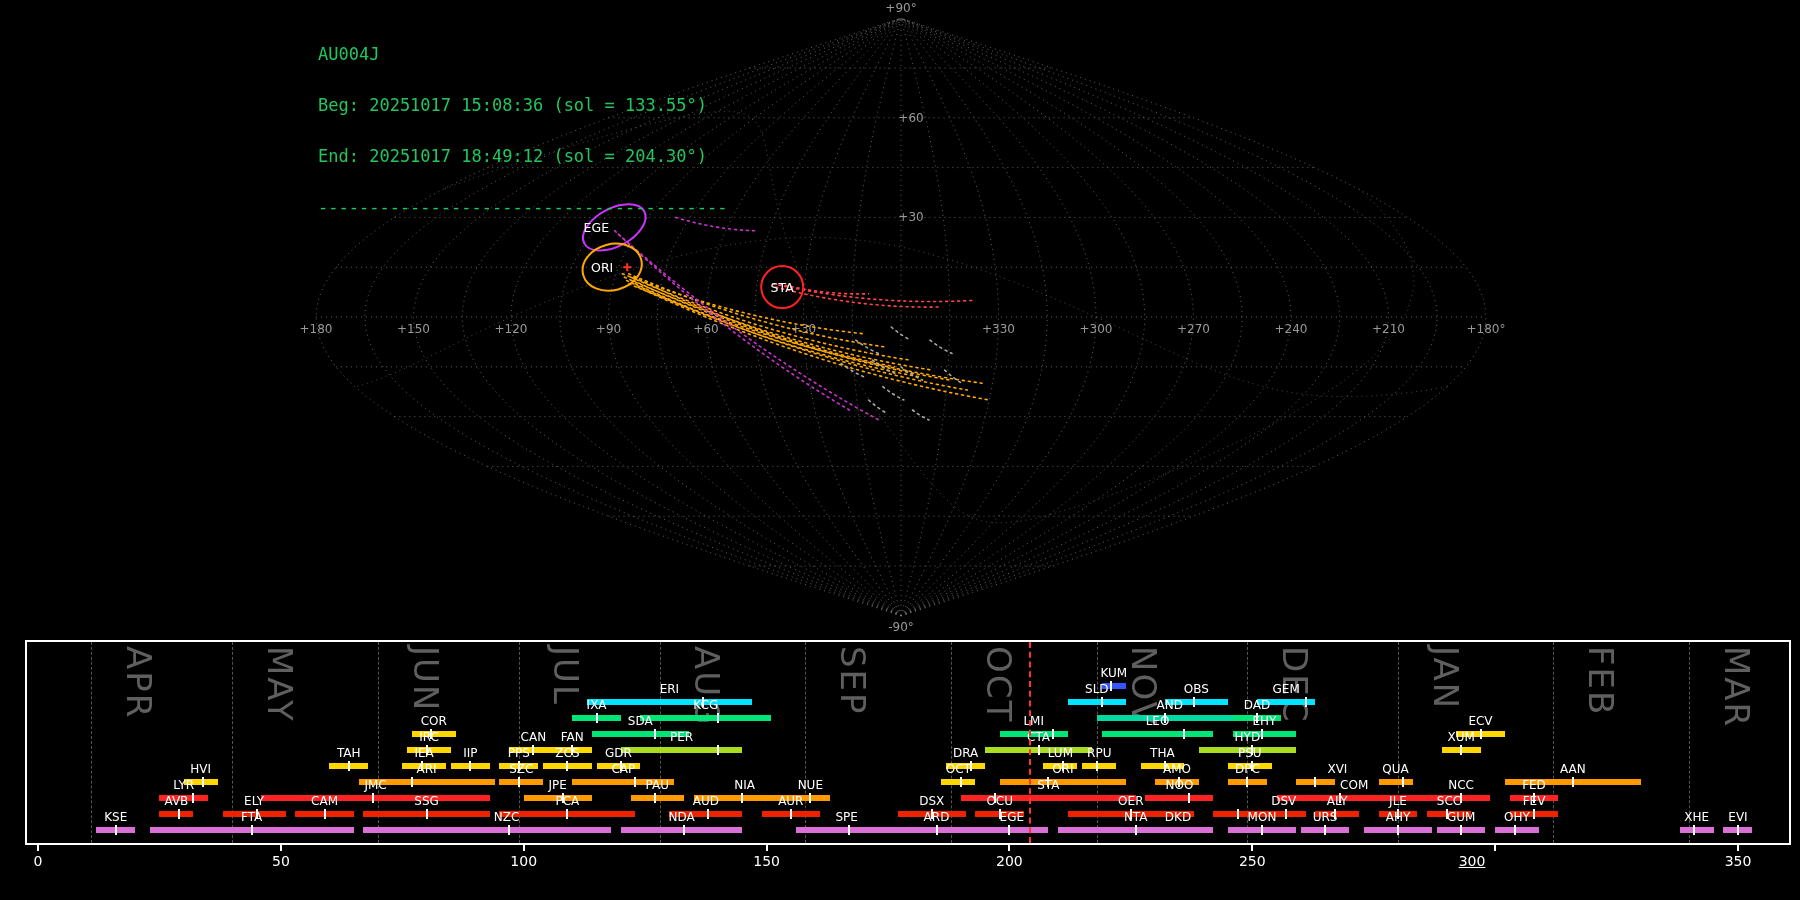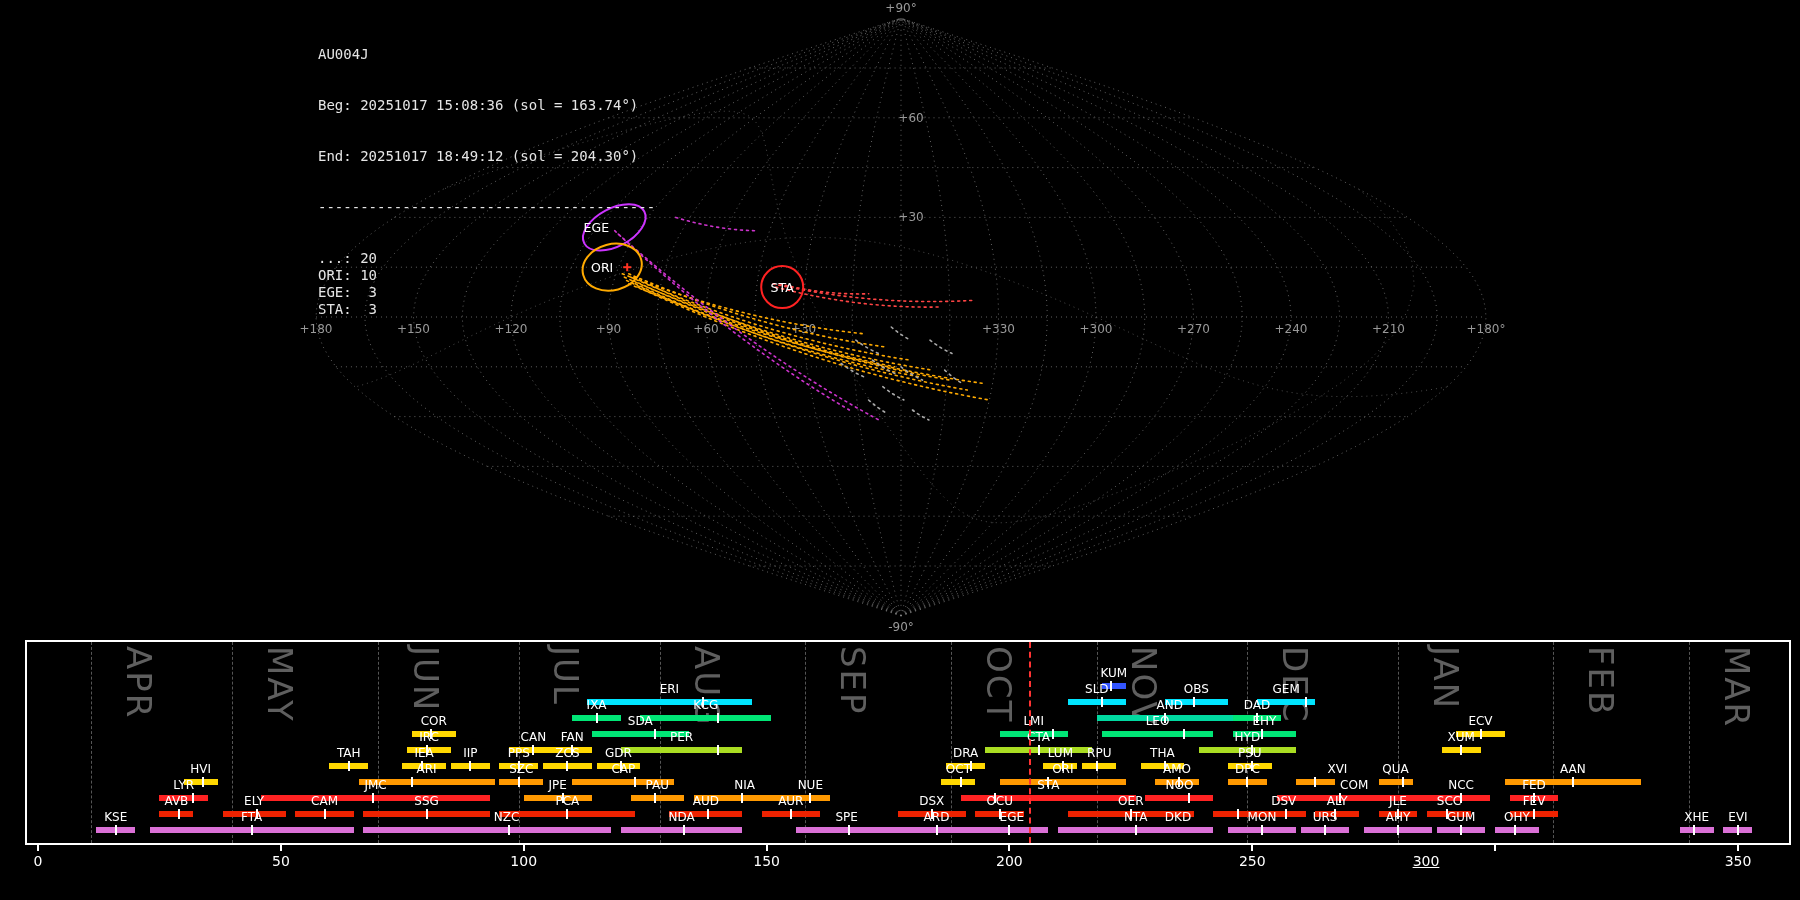--- a/index.html
+++ b/index.html
@@ -1,20 +1,20 @@
 <!DOCTYPE html>
 <html><head>
 <meta charset="utf-8">
 <style>
   html,body{margin:0;padding:0;background:#000;}
   #screen{position:relative;width:1800px;height:900px;background:#000;overflow:hidden;
           font-family:"DejaVu Sans Mono",monospace;}
   #sky-svg{position:absolute;left:0;top:0;z-index:0;}
-  #info-panel{position:absolute;left:318px;top:12px;z-index:5;color:#e5e5e5;
-              font-size:14px;line-height:17px;white-space:pre;}
+  #info-panel{position:absolute;left:318px;top:12px;z-index:5;color:#22c55e;
+              font-size:17px;line-height:17px;white-space:pre;}
   #timeline-layer{position:absolute;left:0;top:0;width:1800px;height:900px;z-index:2;}
   .tbox{position:absolute;border:2px solid #fff;box-sizing:border-box;z-index:0;}
   .msep{position:absolute;width:0;border-left:1px dashed #555;z-index:0;}
   .month-label{position:absolute;color:#5f5f5f;font-size:34px;letter-spacing:2px;
                font-family:"DejaVu Sans",sans-serif;transform:rotate(90deg);
                transform-origin:0 0;white-space:nowrap;z-index:1;}
   .bar{position:absolute;height:6px;z-index:2;}
   .bar-label{position:absolute;width:64px;text-align:center;color:#fff;font-size:12px;
              line-height:12px;font-family:"DejaVu Sans",sans-serif;z-index:3;white-space:nowrap;}
   .peak{position:absolute;width:2px;height:10px;background:#fff;z-index:3;}
@@ -115,24 +115,23 @@
       <ellipse cx="612.2" cy="267.2" rx="30" ry="23" transform="rotate(-15 612.2 267.2)" fill="none" stroke="#ffaa00" stroke-width="2"></ellipse>
       <line x1="623.1881779395685" y1="267.2" x2="631.1881779395685" y2="267.2" stroke="#ff3322" stroke-width="2"></line>
       <line x1="627.1881779395685" y1="263.2" x2="627.1881779395685" y2="271.2" stroke="#ff3322" stroke-width="2"></line>
       <text x="602.2" y="272.2" fill="#fff" font-size="12.5" text-anchor="middle" font-family="DejaVu Sans, sans-serif">ORI</text>
       <ellipse cx="782.2" cy="287.1" rx="21" ry="21" transform="rotate(0 782.2 287.1)" fill="none" stroke="#ff2222" stroke-width="2"></ellipse>
       <text x="782.2" y="292.1" fill="#fff" font-size="12.5" text-anchor="middle" font-family="DejaVu Sans, sans-serif">STA</text>
     </svg>
 
   <div id="info-panel">
     <div>AU004J</div>
-    <div>Beg: 20251017 15:08:36 (sol = 163.74°)</div>
+    <div>Beg: 20251017 15:08:36 (sol = 133.55°)</div>
     <div>End: 20251017 18:49:12 (sol = 204.30°)</div>
     <div>----------------------------------------</div>
-    <div id="info-counts"><div>...: 20</div><div>ORI: 10</div><div>EGE:  3</div><div>STA:  3</div></div>
   </div>
 
   <div id="timeline-layer">
       <div class="tbox" style="left: 25px; top: 640px; width: 1766px; height: 205px;"></div>
       <div class="msep" style="left: 91.4px; top: 642px; height: 201px;"></div>
       <div class="month-label" style="left: 159px; top: 646px;">APR</div>
       <div class="msep" style="left: 232.3px; top: 642px; height: 201px;"></div>
       <div class="month-label" style="left: 299.9px; top: 646px;">MAY</div>
       <div class="msep" style="left: 378px; top: 642px; height: 201px;"></div>
       <div class="month-label" style="left: 445.6px; top: 646px;">JUN</div>
@@ -419,18 +418,18 @@
       <div class="tick-label" style="left: 256.9px; top: 853px;">50</div>
       <div class="tick-mark" style="left: 522.7px; top: 845px;"></div>
       <div class="tick-label" style="left: 499.7px; top: 853px;">100</div>
       <div class="tick-mark" style="left: 765.6px; top: 845px;"></div>
       <div class="tick-label" style="left: 742.6px; top: 853px;">150</div>
       <div class="tick-mark" style="left: 1008.4px; top: 845px;"></div>
       <div class="tick-label" style="left: 985.4px; top: 853px;">200</div>
       <div class="tick-mark" style="left: 1251.3px; top: 845px;"></div>
       <div class="tick-label" style="left: 1228.3px; top: 853px;">250</div>
       <div class="tick-mark" style="left: 1494.1px; top: 845px;"></div>
-      <div class="tick-label" style="left: 1402px; top: 853px; text-decoration: underline;">300</div>
+      <div class="tick-label" style="left: 1448px; top: 853px; text-decoration: underline;">300</div>
       <div class="tick-mark" style="left: 1737px; top: 845px;"></div>
       <div class="tick-label" style="left: 1714px; top: 853px;">350</div>
     </div>
 
 </div>
 
 </body></html>

